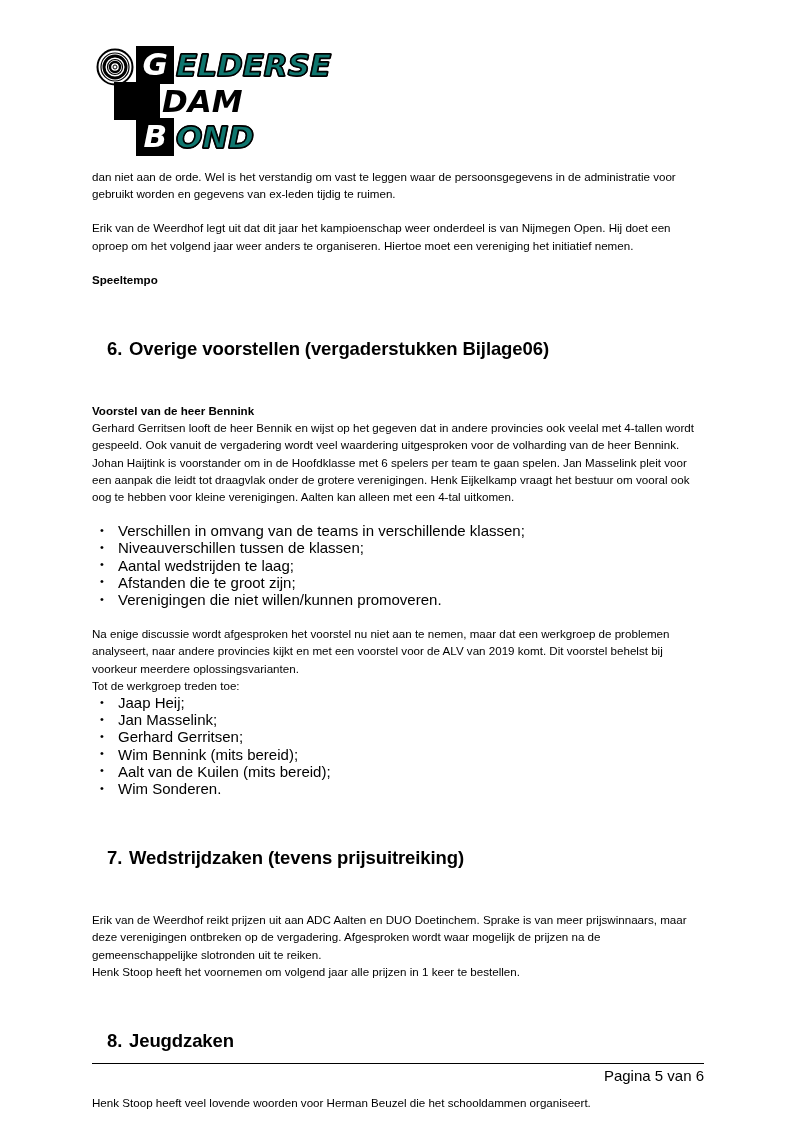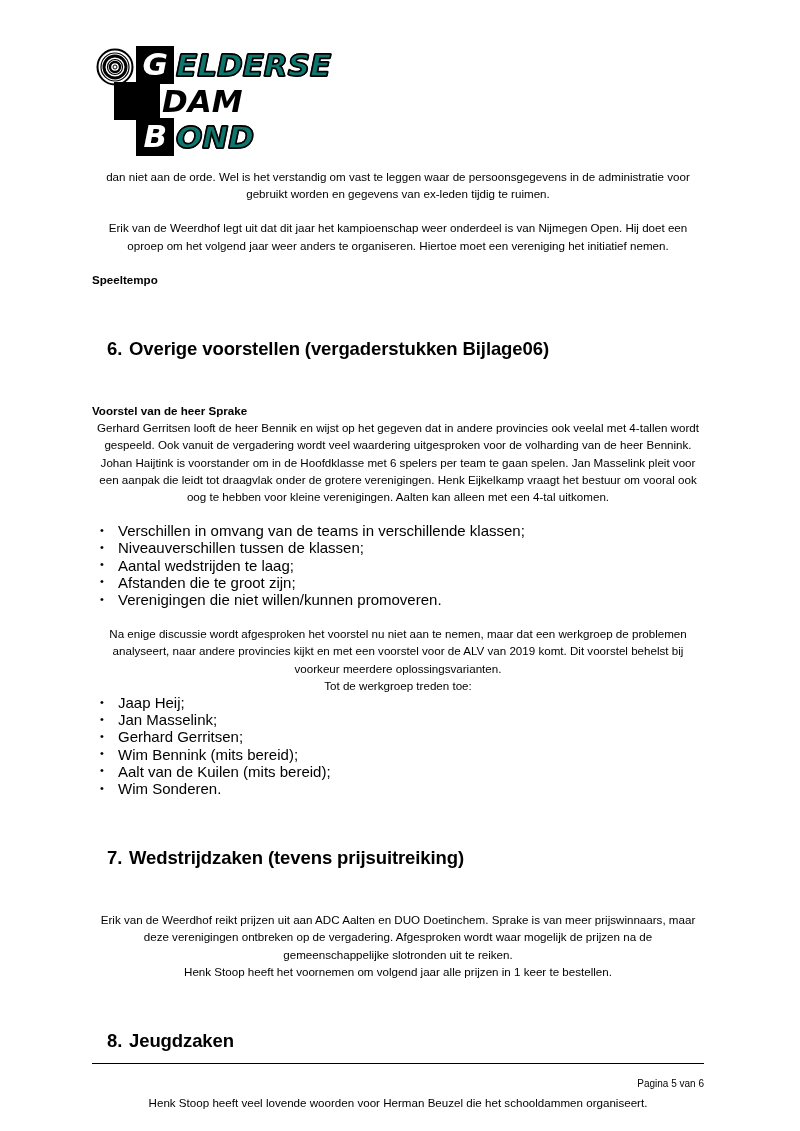--- a/index.html
+++ b/index.html
@@ -98,21 +98,20 @@
     width: 612px;
   }
   p, .line {
     margin: 0;
     font-size: 11.6px;
     line-height: 17.2px;
     text-align: left;
   }
   .para {
     margin: 0 0 0 0;
-    text-align: center;
   }
   .bold-head {
     font-weight: bold;
     font-size: 11.6px;
     line-height: 17.2px;
     margin: 0;
   }
   .gap-md  { height: 17px; }
   .gap-lg  { height: 26px; }
   .gap-xl  { height: 34px; }
@@ -156,23 +155,23 @@
     left: 92px;
     top: 1063px;
     width: 612px;
   }
   .footer-rule {
     width: 100%;
     height: 0;
     border-top: 1.1px solid #000000;
   }
   .footer-text {
-    margin-top: 12px;
+    margin-top: 4px;
     text-align: right;
-    font-size: 10px;
+    font-size: 15px;
     line-height: 16px;
   }
 </style>
 </head>
 <body>
 
 <div class="page">
 
   <div class="logo">
     <div class="logo-emblem">
@@ -219,21 +218,21 @@
     <p class="bold-head">Speeltempo</p>
 
     <div class="gap-xl"></div>
 
     <h2 class="section">
       <span class="num">6.</span><span>Overige voorstellen (vergaderstukken Bijlage06)</span>
     </h2>
 
     <div class="gap-lg"></div>
 
-    <p class="bold-head">Voorstel van de heer Sprake</p>
+    <p class="bold-head">Voorstel van de heer Bennink</p>
     <p class="para">Gerhard Gerritsen looft de heer Bennik en wijst op het gegeven dat in andere provincies ook veelal met 4-tallen wordt gespeeld. Ook vanuit de vergadering wordt veel waardering uitgesproken voor de volharding van de heer Bennink. Johan Haijtink is voorstander om in de Hoofdklasse met 6 spelers per team te gaan spelen. Jan Masselink pleit voor een aanpak die leidt tot draagvlak onder de grotere verenigingen. Henk Eijkelkamp vraagt het bestuur om vooral ook oog te hebben voor kleine verenigingen. Aalten kan alleen met een 4-tal uitkomen.</p>
 
     <div class="gap-md"></div>
 
     <ul class="bullets">
       <li>Verschillen in omvang van de teams in verschillende klassen;</li>
       <li>Niveauverschillen tussen de klassen;</li>
       <li>Aantal wedstrijden te laag;</li>
       <li>Afstanden die te groot zijn;</li>
       <li>Verenigingen die niet willen/kunnen promoveren.</li>

